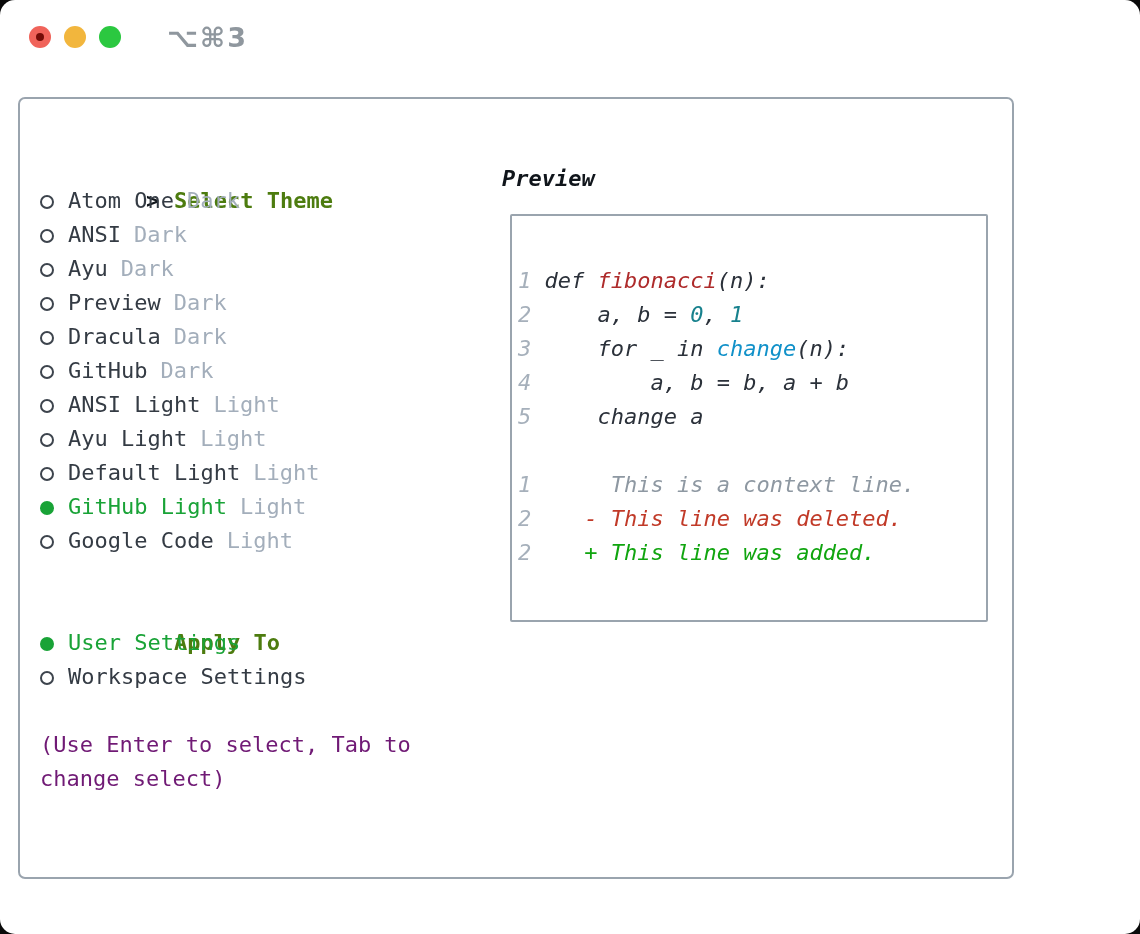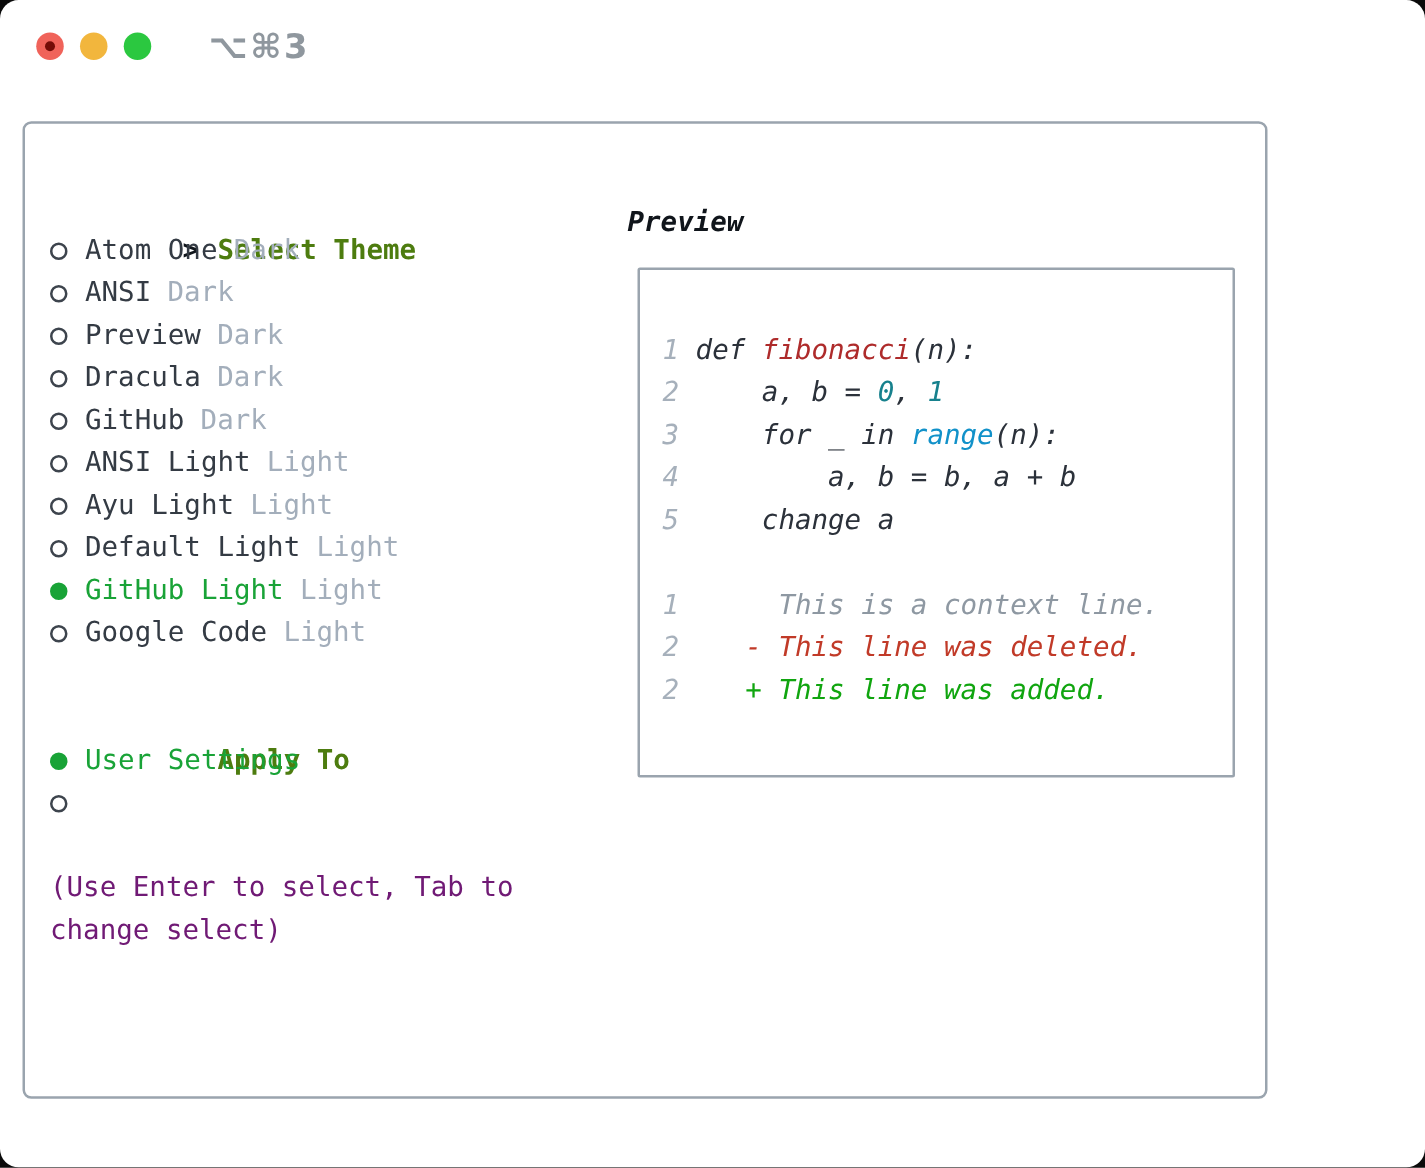--- a/index.html
+++ b/index.html
@@ -36,21 +36,21 @@
   .t-name.sel{color:#19a337;}
   .t-var{color:#a3aebb;margin-left:13px;}
   .hint{color:#701a75;}
 
   
   .right-col{position:absolute;left:482px;top:63px;width:500px;font-style:italic;}
   .preview-title{height:34px;line-height:34px;font-size:22px;font-weight:bold;
                  color:#10151b;white-space:pre;}
   .preview-box{margin-left:8px;margin-top:18px;width:478px;height:408px;box-sizing:border-box;
                border:2px solid #9aa4ae;border-radius:2px;background:#fff;
-               padding:48px 0 0 18px;overflow:hidden;}
+               padding:48px 0 0 6px;overflow:hidden;}
   .cl{height:34px;line-height:34px;font-size:22px;white-space:pre;}
   .ln{display:inline-block;width:1ch;color:#a6b0bb;}
   .t-p{color:#2b313a;}
   .t-fn{color:#ae2b2b;}
   .t-num{color:#17818d;}
   .t-kw{color:#1191c9;}
   .t-ctx{color:#8e98a2;}
   .t-del{color:#c13a28;}
   .t-add{color:#10a50f;}
 </style>
@@ -68,49 +68,50 @@
 
   <div class="panel">
 
     <div class="left-col">
       <div class="row">
         <span class="cursor">&gt;</span><span class="hdr">Select Theme</span>
       </div>
       <div id="theme-items">
           <div class="row"><span class="cell"><span class="circle"></span></span><span class="t-name">Atom One</span><span class="t-var">Dark</span></div>
           <div class="row"><span class="cell"><span class="circle"></span></span><span class="t-name">ANSI</span><span class="t-var">Dark</span></div>
+          <div class="row"><span class="cell"><span class="circle"></span></span><span class="t-name">Ayu</span><span class="t-var">Dark</span></div>
           <div class="row"><span class="cell"><span class="circle"></span></span><span class="t-name">Preview</span><span class="t-var">Dark</span></div>
           <div class="row"><span class="cell"><span class="circle"></span></span><span class="t-name">Dracula</span><span class="t-var">Dark</span></div>
           <div class="row"><span class="cell"><span class="circle"></span></span><span class="t-name">GitHub</span><span class="t-var">Dark</span></div>
           <div class="row"><span class="cell"><span class="circle"></span></span><span class="t-name">ANSI Light</span><span class="t-var">Light</span></div>
           <div class="row"><span class="cell"><span class="circle"></span></span><span class="t-name">Ayu Light</span><span class="t-var">Light</span></div>
           <div class="row"><span class="cell"><span class="circle"></span></span><span class="t-name">Default Light</span><span class="t-var">Light</span></div>
           <div class="row"><span class="cell"><span class="circle on"></span></span><span class="t-name sel">GitHub Light</span><span class="t-var">Light</span></div>
           <div class="row"><span class="cell"><span class="circle"></span></span><span class="t-name">Google Code</span><span class="t-var">Light</span></div>
         </div>
       <div class="row"></div>
       <div class="row">
         <span class="cell"></span><span class="hdr">Apply To</span>
       </div>
       <div id="apply-options">
           <div class="row"><span class="cell"><span class="circle on"></span></span><span class="t-name sel">User Settings</span></div>
-          <div class="row"><span class="cell"><span class="circle"></span></span></div>
+          <div class="row"><span class="cell"><span class="circle"></span></span><span class="t-name">Workspace Settings</span></div>
         </div>
       <div class="row"></div>
       <div class="row hint">(Use Enter to select, Tab to</div>
       <div class="row hint">change select)</div>
     </div>
 
     <div class="right-col">
       <div class="preview-title">Preview</div>
       <div class="preview-box">
         <div id="preview-lines">
             <div class="cl"><span class="ln">1</span><span class="t-p"> def </span><span class="t-fn">fibonacci</span><span class="t-p">(n):</span></div>
             <div class="cl"><span class="ln">2</span><span class="t-p">     a, b = </span><span class="t-num">0</span><span class="t-p">, </span><span class="t-num">1</span></div>
-            <div class="cl"><span class="ln">3</span><span class="t-p">     for _ in </span><span class="t-kw">range</span><span class="t-p">(n):</span></div>
+            <div class="cl"><span class="ln">3</span><span class="t-p">     for _ in </span><span class="t-kw">change</span><span class="t-p">(n):</span></div>
             <div class="cl"><span class="ln">4</span><span class="t-p">         a, b = b, a + b</span></div>
             <div class="cl"><span class="ln">5</span><span class="t-p">     change a</span></div>
             <div class="cl"><span class="ln"></span></div>
             <div class="cl"><span class="ln">1</span><span class="t-ctx">      This is a context line.</span></div>
             <div class="cl"><span class="ln">2</span><span class="t-del">    - This line was deleted.</span></div>
             <div class="cl"><span class="ln">2</span><span class="t-add">    + This line was added.</span></div>
           </div>
       </div>
     </div>
 

